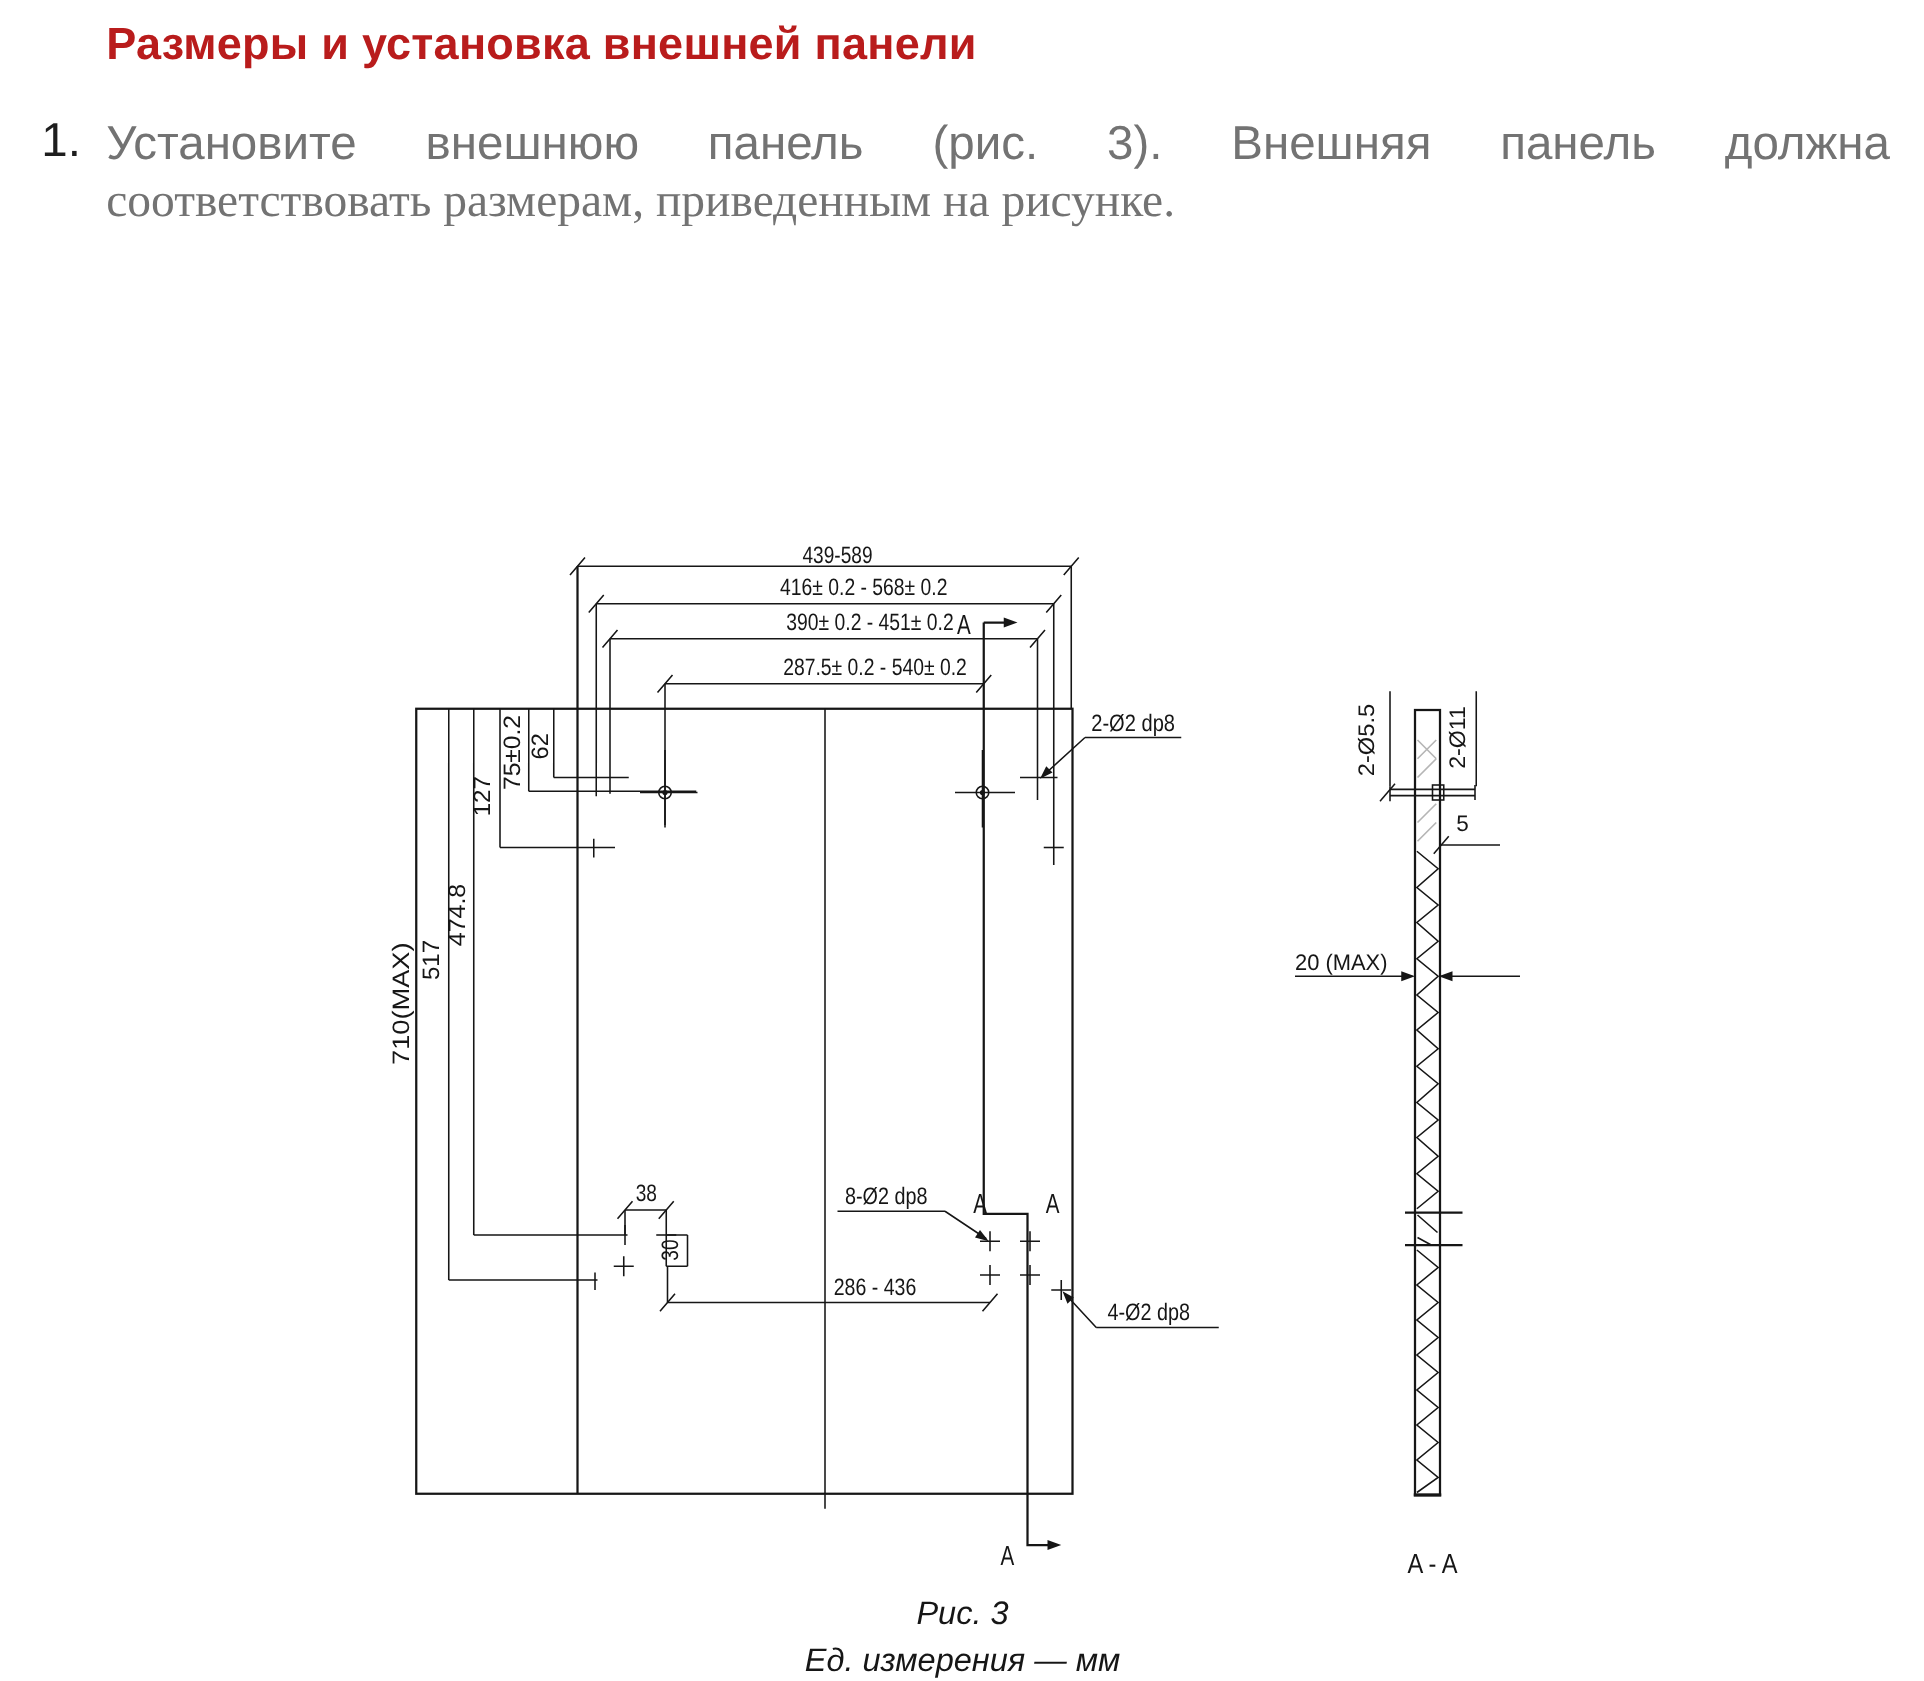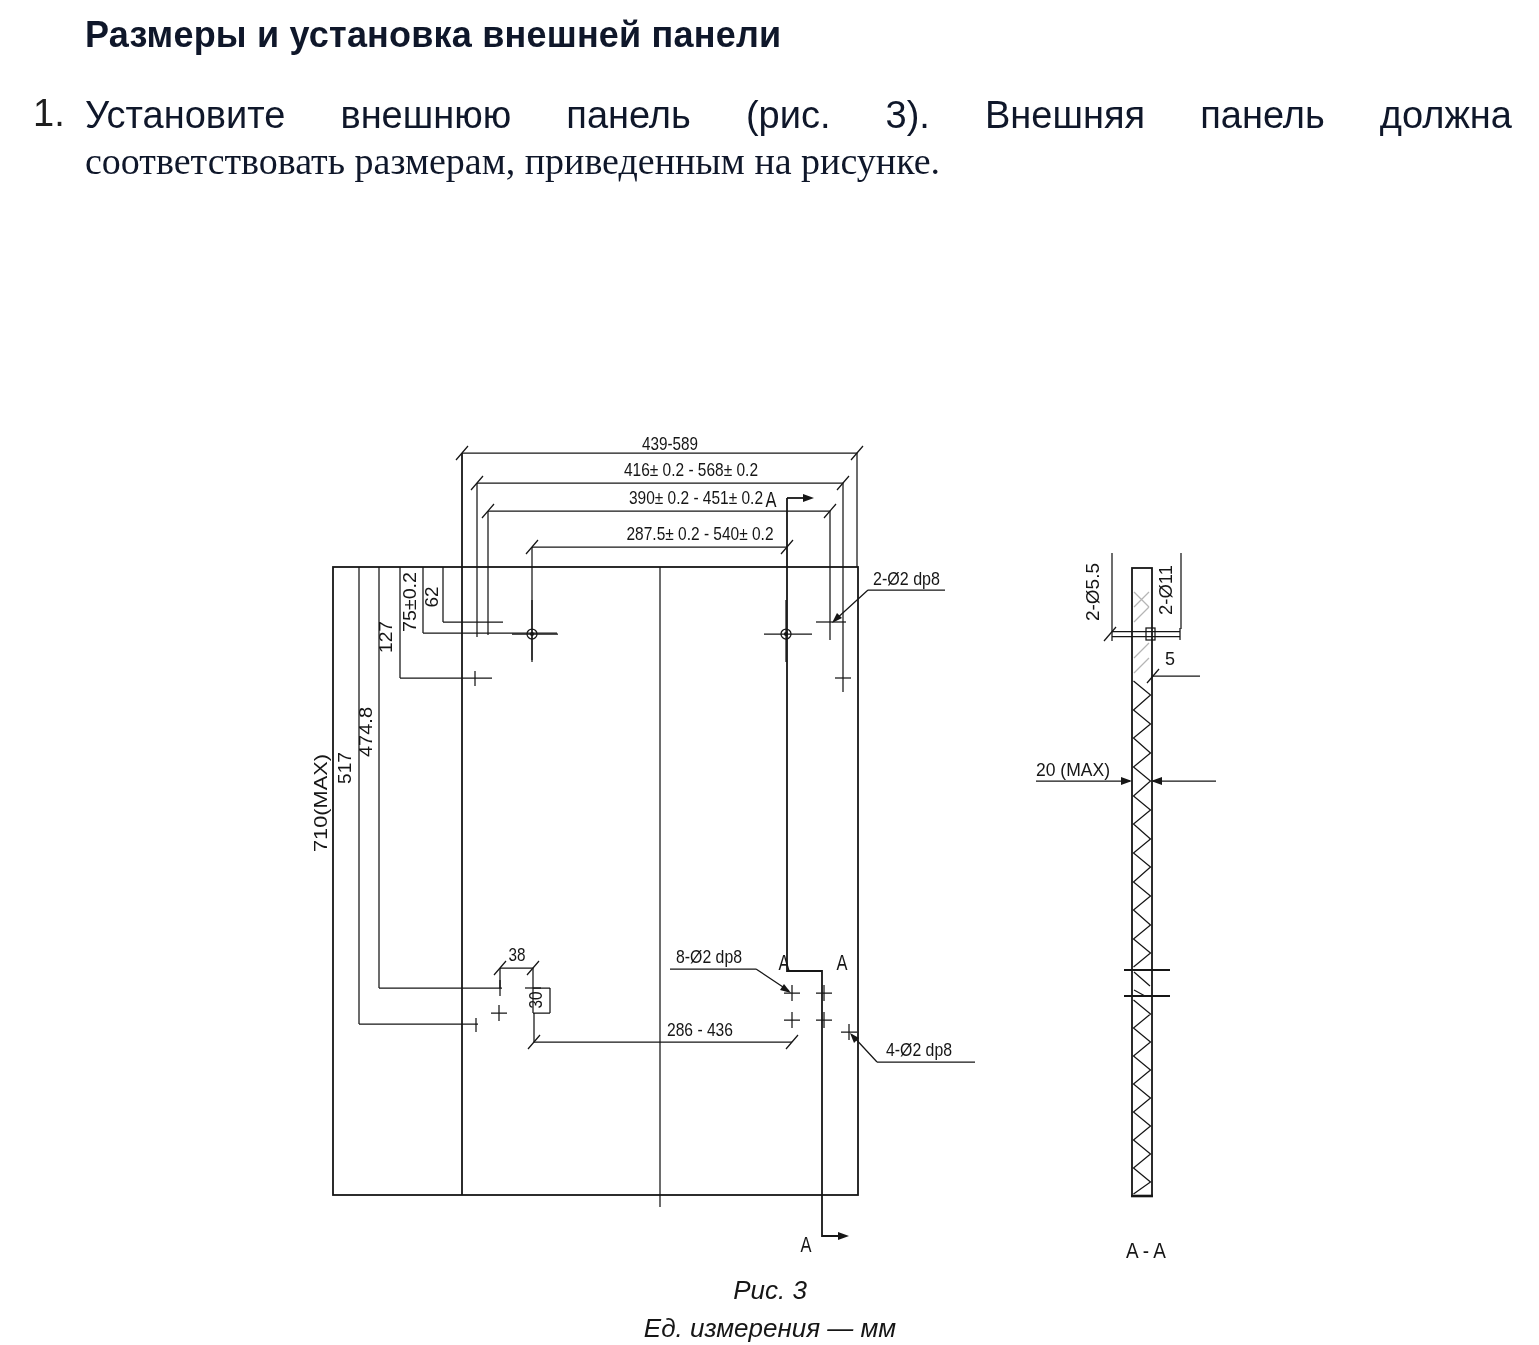--- a/index.html
+++ b/index.html
@@ -2,28 +2,28 @@
 <html><head>
 <meta charset="utf-8">
 <style>
   html,body{margin:0;padding:0;}
   body{
     width:1539px;height:1345px;background:#ffffff;position:relative;
     font-family:"Liberation Sans", sans-serif;color:#1b1b1b;overflow:hidden;
   }
   .page-title{
     position:absolute;left:85px;top:14px;margin:0;
-    font-size:36px;font-weight:700;letter-spacing:.2px;color:#0f172a;
+    font-size:36px;font-weight:700;letter-spacing:.2px;color:#b91c1c;
   }
   .list-number{
     position:absolute;left:33px;top:92px;font-size:38px;color:#1e1e1e;
   }
   .list-body{
     position:absolute;left:85px;top:92px;width:1427px;
-    font-size:38px;line-height:46px;color:#0f172a;
+    font-size:38px;line-height:46px;color:#737373;
   }
   .line-justify{text-align:justify;text-align-last:justify;white-space:normal;}
   .line-normal{text-align:left;font-family:Liberation Serif, serif;}
   svg.drawing{position:absolute;left:0;top:410px;}
   svg .ln{stroke:#161616;fill:none;}
   svg .w-thin{stroke-width:1.25;}
   svg .w-med{stroke-width:1.8;}
   svg .w-thick{stroke-width:2.6;}
   svg .ghost{stroke:#b5b5b5;stroke-width:1.3;fill:none;}
   svg text{fill:#161616;font-family:"Liberation Sans", sans-serif;}

